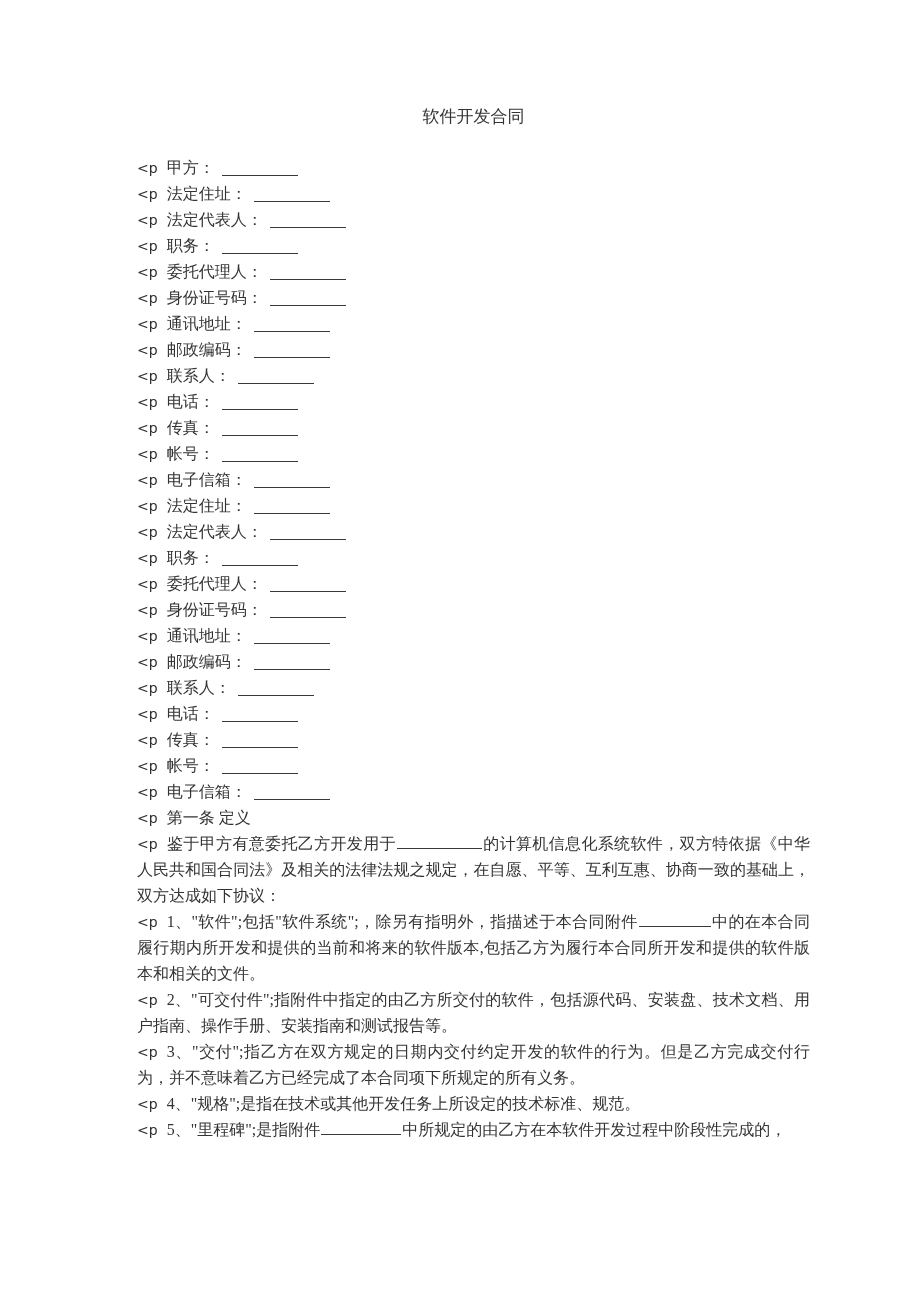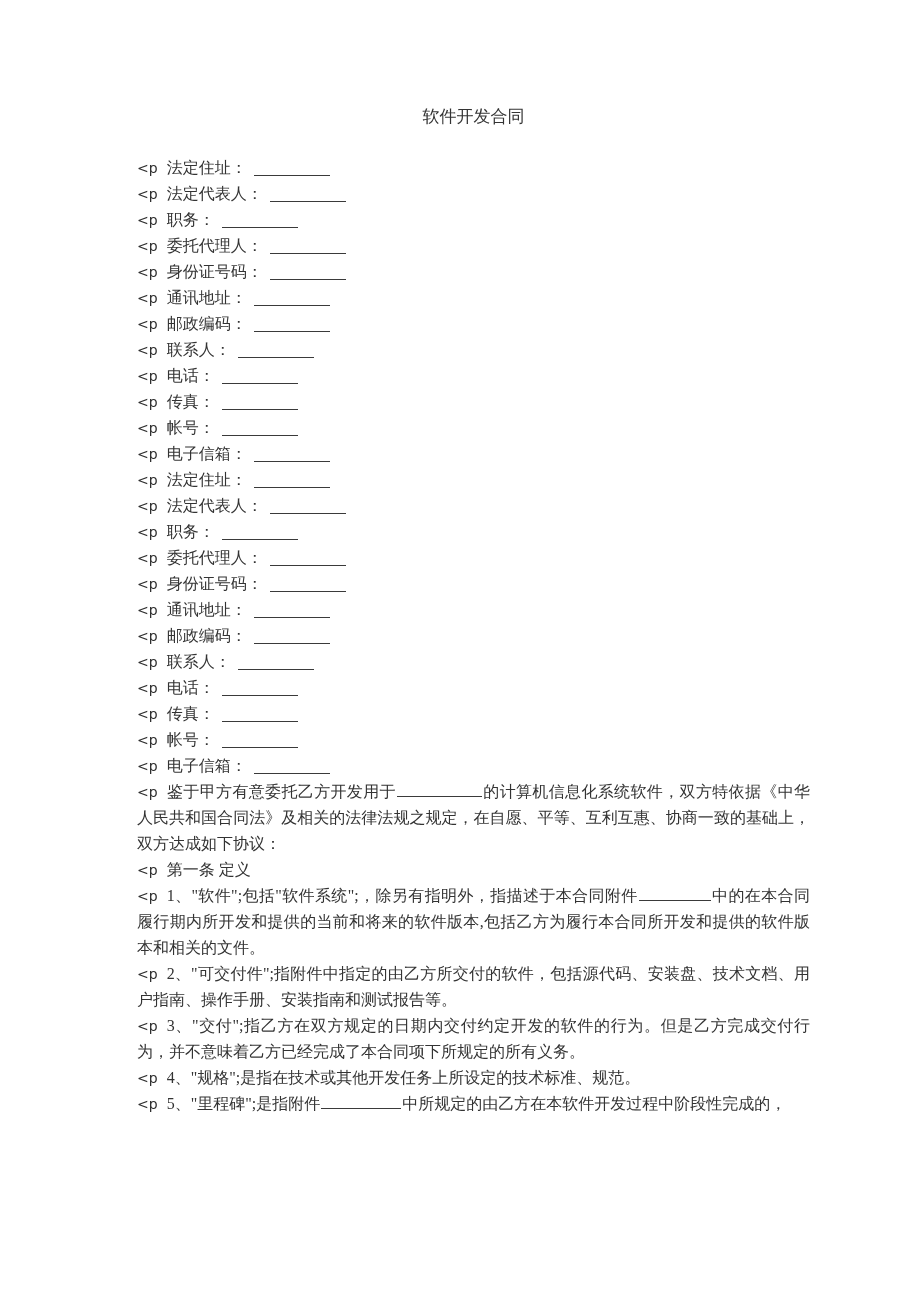--- a/index.html
+++ b/index.html
@@ -55,20 +55,21 @@
   .para .blank {
     margin: 0 1px;
   }
 </style>
 </head>
 <body>
 
 <div class="page">
   <div class="doc-title">软件开发合同</div>
   <div>
+      <div class="row"><span class="prefix">&lt;p</span><span>甲方：</span><span class="blank" style="width: 76px;"></span></div>
       <div class="row"><span class="prefix">&lt;p</span><span>法定住址：</span><span class="blank" style="width: 76px;"></span></div>
       <div class="row"><span class="prefix">&lt;p</span><span>法定代表人：</span><span class="blank" style="width: 76px;"></span></div>
       <div class="row"><span class="prefix">&lt;p</span><span>职务：</span><span class="blank" style="width: 76px;"></span></div>
       <div class="row"><span class="prefix">&lt;p</span><span>委托代理人：</span><span class="blank" style="width: 76px;"></span></div>
       <div class="row"><span class="prefix">&lt;p</span><span>身份证号码：</span><span class="blank" style="width: 76px;"></span></div>
       <div class="row"><span class="prefix">&lt;p</span><span>通讯地址：</span><span class="blank" style="width: 76px;"></span></div>
       <div class="row"><span class="prefix">&lt;p</span><span>邮政编码：</span><span class="blank" style="width: 76px;"></span></div>
       <div class="row"><span class="prefix">&lt;p</span><span>联系人：</span><span class="blank" style="width: 76px;"></span></div>
       <div class="row"><span class="prefix">&lt;p</span><span>电话：</span><span class="blank" style="width: 76px;"></span></div>
       <div class="row"><span class="prefix">&lt;p</span><span>传真：</span><span class="blank" style="width: 76px;"></span></div>
@@ -81,21 +82,21 @@
       <div class="row"><span class="prefix">&lt;p</span><span>身份证号码：</span><span class="blank" style="width: 76px;"></span></div>
       <div class="row"><span class="prefix">&lt;p</span><span>通讯地址：</span><span class="blank" style="width: 76px;"></span></div>
       <div class="row"><span class="prefix">&lt;p</span><span>邮政编码：</span><span class="blank" style="width: 76px;"></span></div>
       <div class="row"><span class="prefix">&lt;p</span><span>联系人：</span><span class="blank" style="width: 76px;"></span></div>
       <div class="row"><span class="prefix">&lt;p</span><span>电话：</span><span class="blank" style="width: 76px;"></span></div>
       <div class="row"><span class="prefix">&lt;p</span><span>传真：</span><span class="blank" style="width: 76px;"></span></div>
       <div class="row"><span class="prefix">&lt;p</span><span>帐号：</span><span class="blank" style="width: 76px;"></span></div>
       <div class="row"><span class="prefix">&lt;p</span><span>电子信箱：</span><span class="blank" style="width: 76px;"></span></div>
     </div>
   <div>
+      <div class="para"><span class="prefix">&lt;p</span><span>第一条 定义</span></div>
       <div class="para"><span class="prefix">&lt;p</span><span>鉴于甲方有意委托乙方开发用于</span><span class="blank" style="width: 85px;"></span><span>的计算机信息化系统软件，双方特依据《中华人民共和国合同法》及相关的法律法规之规定，在自愿、平等、互利互惠、协商一致的基础上，双方达成如下协议：</span></div>
-      <div class="para"><span class="prefix">&lt;p</span><span>第一条 定义</span></div>
       <div class="para"><span class="prefix">&lt;p</span><span>1、"软件";包括"软件系统";，除另有指明外，指描述于本合同附件</span><span class="blank" style="width: 72px;"></span><span>中的在本合同履行期内所开发和提供的当前和将来的软件版本,包括乙方为履行本合同所开发和提供的软件版本和相关的文件。</span></div>
       <div class="para"><span class="prefix">&lt;p</span><span>2、"可交付件";指附件中指定的由乙方所交付的软件，包括源代码、安装盘、技术文档、用户指南、操作手册、安装指南和测试报告等。</span></div>
       <div class="para"><span class="prefix">&lt;p</span><span>3、"交付";指乙方在双方规定的日期内交付约定开发的软件的行为。但是乙方完成交付行为，并不意味着乙方已经完成了本合同项下所规定的所有义务。</span></div>
       <div class="para"><span class="prefix">&lt;p</span><span>4、"规格";是指在技术或其他开发任务上所设定的技术标准、规范。</span></div>
       <div class="para"><span class="prefix">&lt;p</span><span>5、"里程碑";是指附件</span><span class="blank" style="width: 80px;"></span><span>中所规定的由乙方在本软件开发过程中阶段性完成的，</span></div>
     </div>
 </div>
 
 </body></html>

